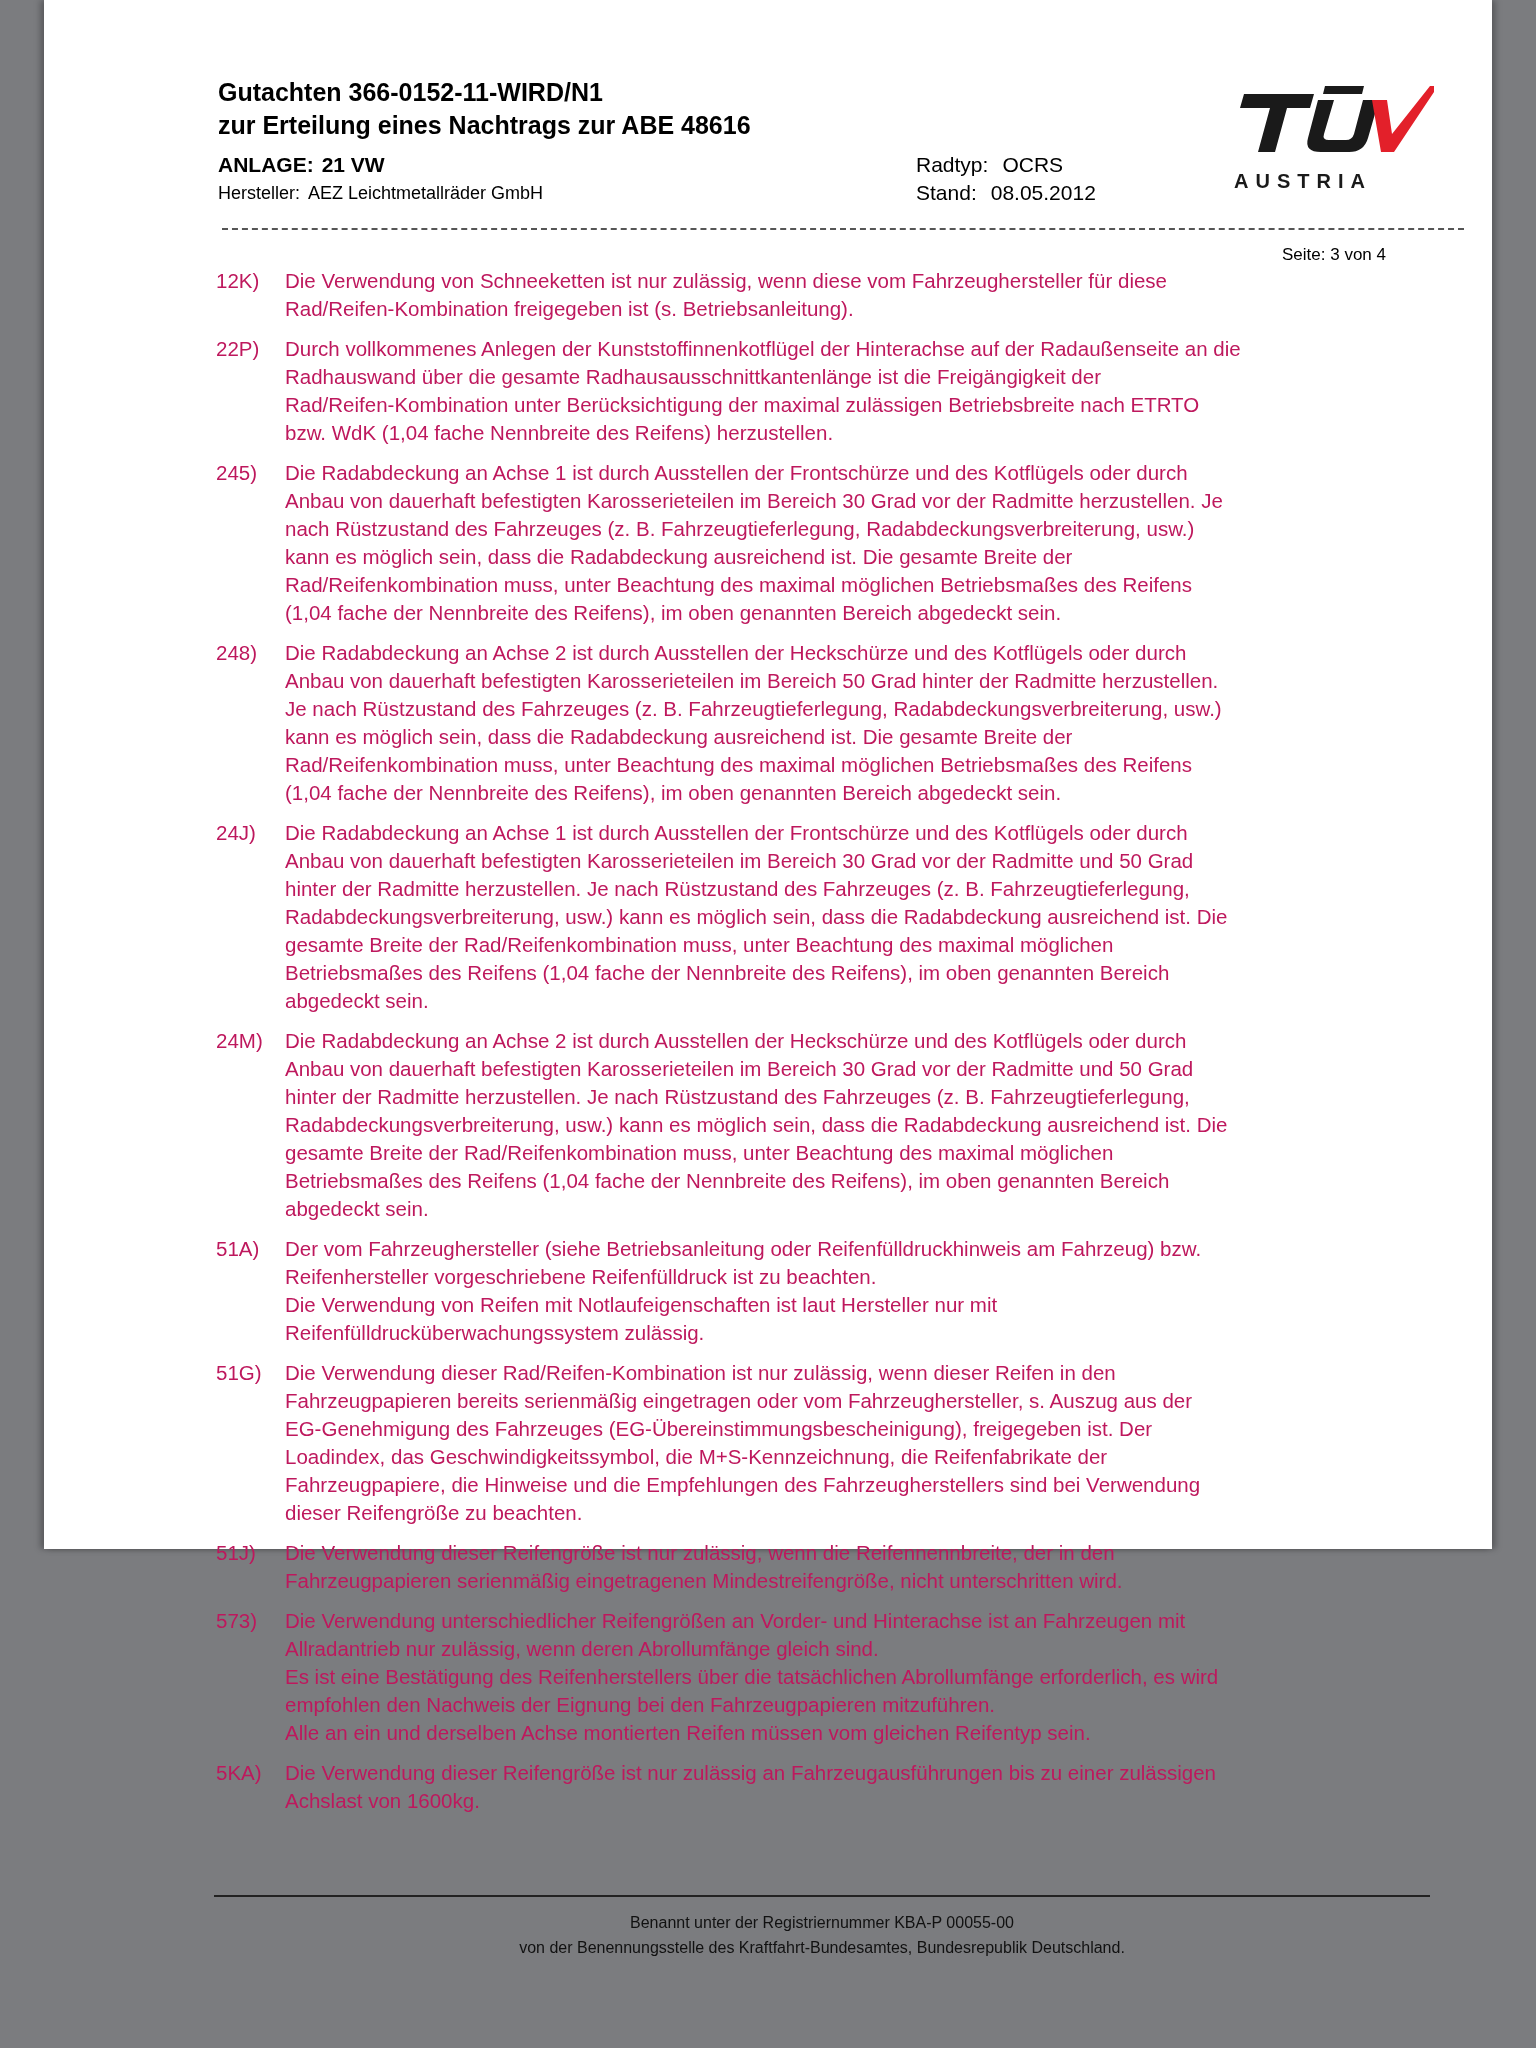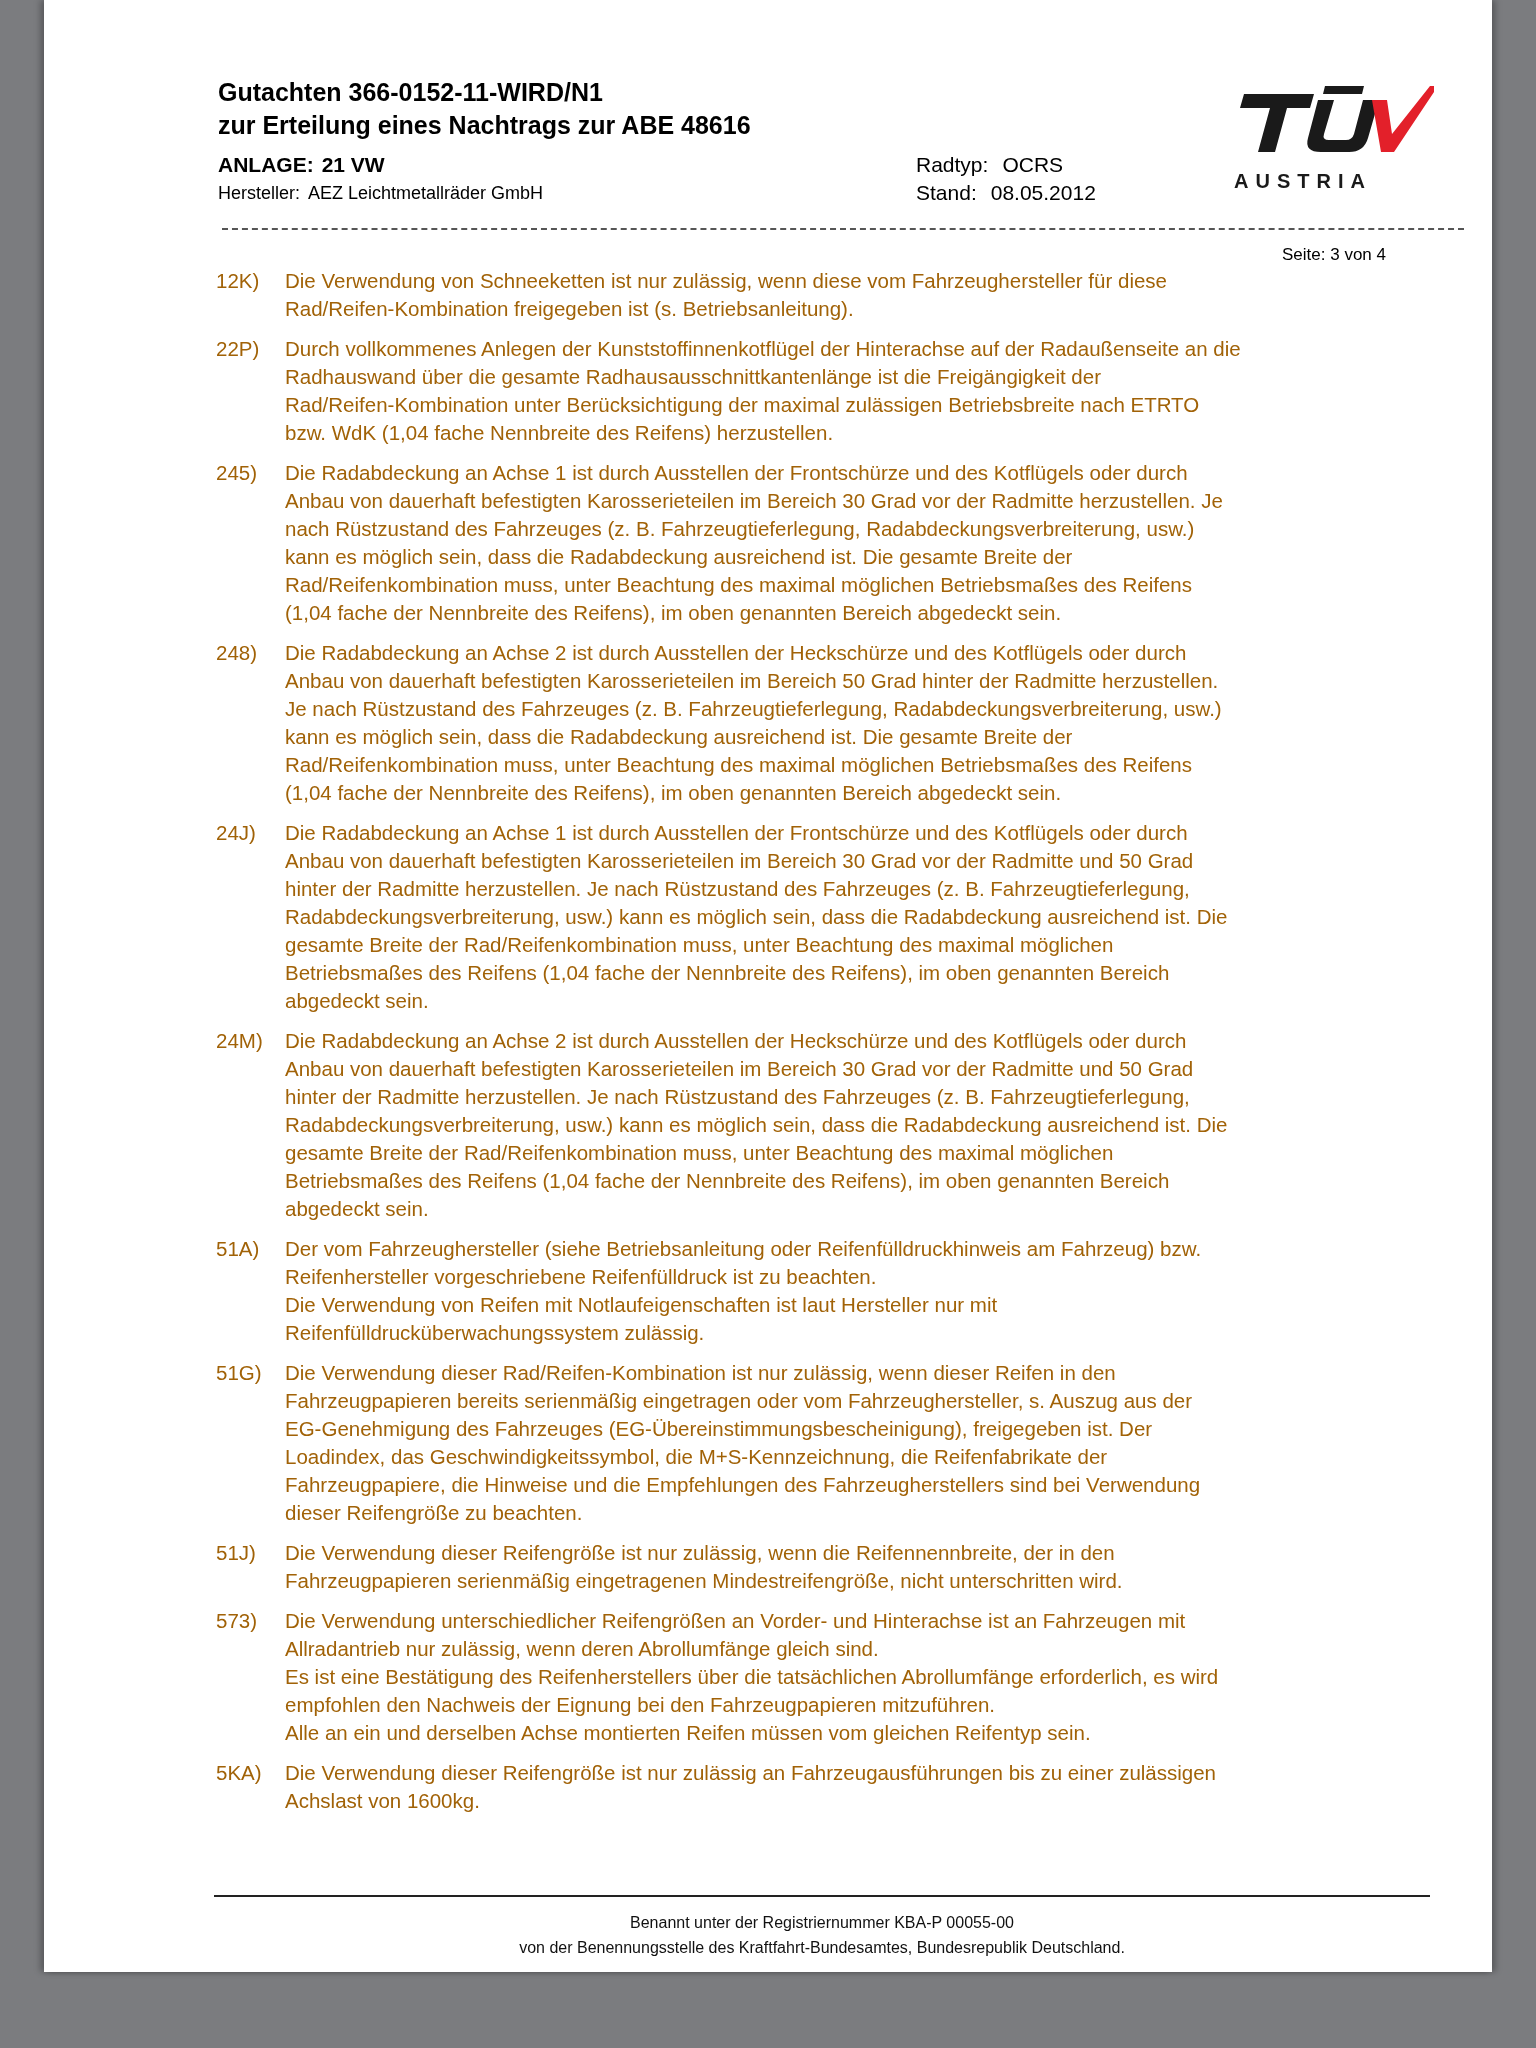--- a/index.html
+++ b/index.html
@@ -13,21 +13,21 @@
       position: relative;
       overflow: hidden;
       font-family: "Liberation Sans", sans-serif;
       color: #111;
     }
     .page {
       position: absolute;
       left: 44px;
       top: 0;
       width: 1448px;
-      height: 1972px;
+      height: 1549px;
       background: #ffffff;
       box-shadow: -4px 0 6px rgba(0,0,0,0.25), 4px 0 6px rgba(0,0,0,0.25);
     }
     .hdr-title {
       position: absolute;
       left: 174px;
       top: 76px;
       font-weight: bold;
       font-size: 25px;
       line-height: 33px;
@@ -108,21 +108,21 @@
       position: absolute;
       left: 172px;
       top: 267px;
       width: 1260px;
     }
     .item {
       display: flex;
       margin-bottom: 12px;
       font-size: 20.5px;
       line-height: 28px;
-      color: #a16207;
+      color: #be185d;
     }
     .item-code {
       width: 69px;
       flex: 0 0 69px;
     }
     .item-text {
       flex: 1;
       white-space: pre-line;
     }
     .foot-rule {

